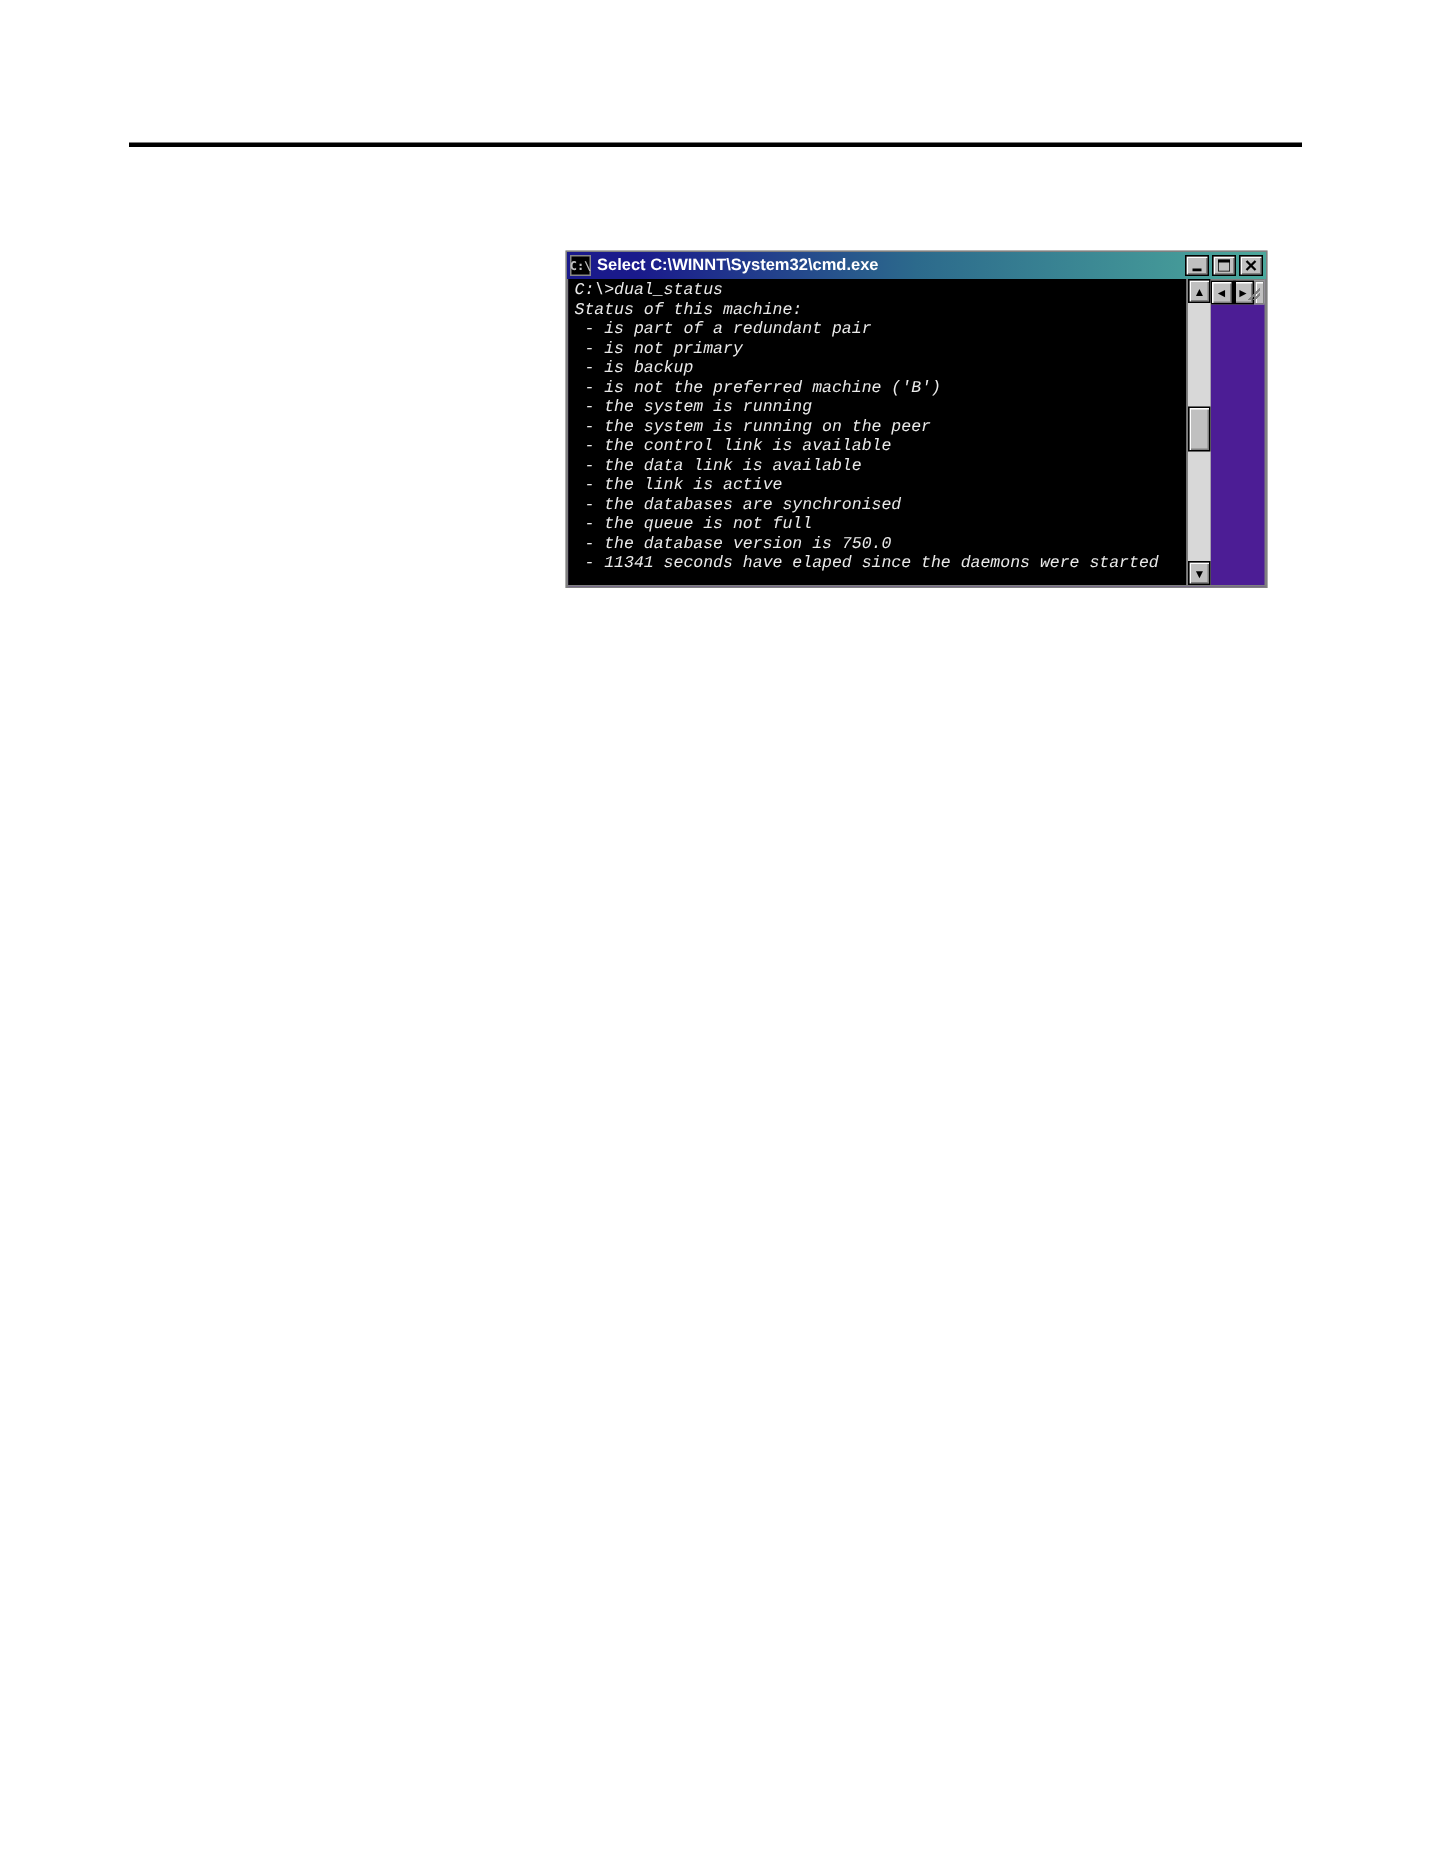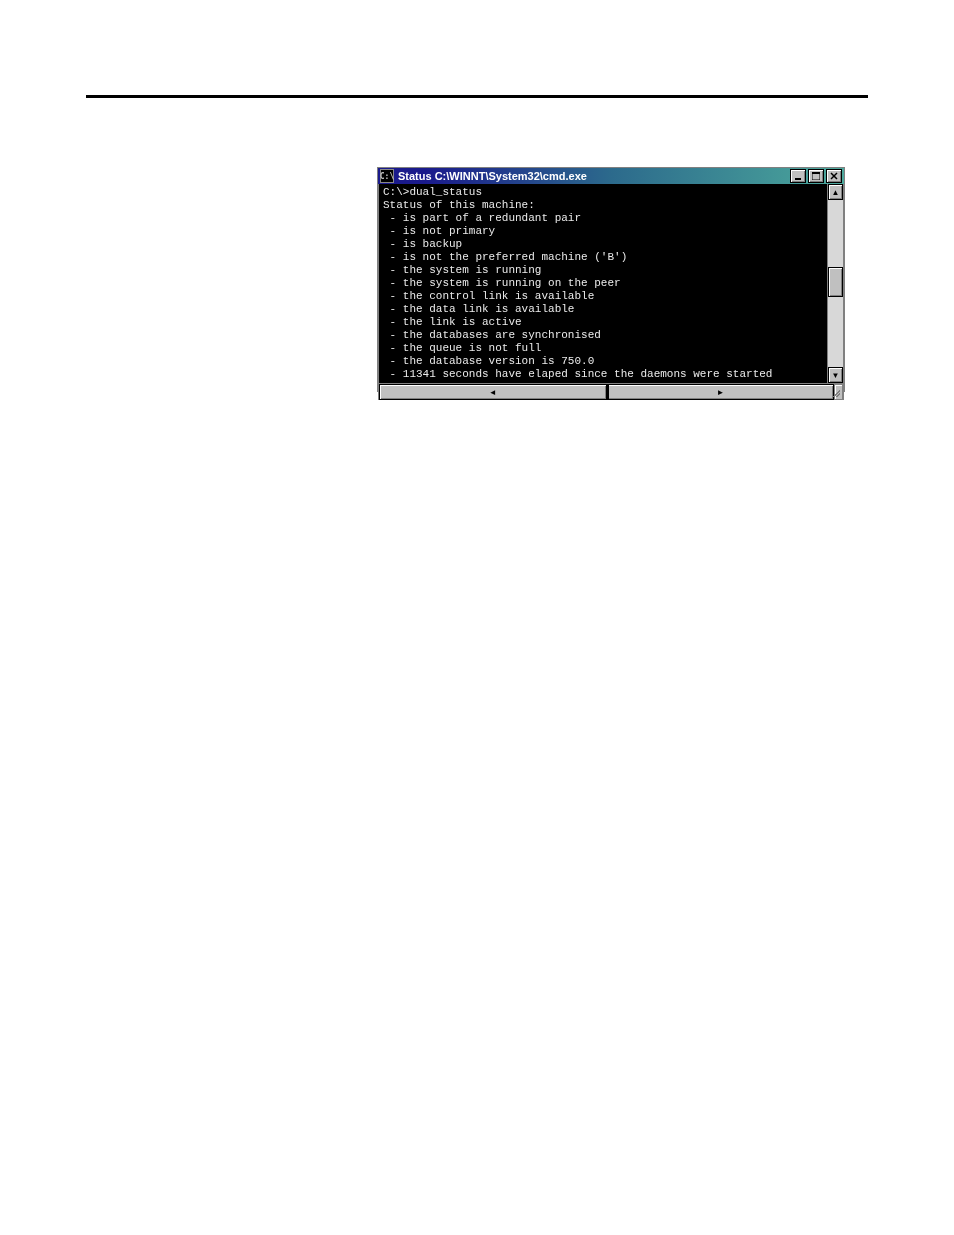--- a/index.html
+++ b/index.html
@@ -83,25 +83,26 @@
     font-family: "MS Sans Serif", sans-serif;
     font-size: 9px;
     font-weight: bold;
     color: #000;
     cursor: default;
   }
   .win-btn svg { display:block; }
   .client-area {
     flex: 1;
     display: flex;
-    flex-direction: column;
+    flex-direction: row;
     border: 1px solid #808080;
     border-top: none;
     background: #4c1d95;
     position: relative;
+    font-style: italic;
   }
   .content-wrap {
     flex: 1;
     display: flex;
     background: #000000;
     position: relative;
   }
   .console {
     flex: 1;
     background: #000000;
@@ -192,21 +193,21 @@
 <body>
 
 <div class="page">
   <div class="hr"></div>
 
   <div class="window">
     <div class="titlebar">
       <div class="sysicon">
         <span>C:\</span>
       </div>
-      <div class="title-text">Status C:\WINNT\System32\cmd.exe</div>
+      <div class="title-text">Select C:\WINNT\System32\cmd.exe</div>
       <div class="win-btns">
         <div class="win-btn">
           <svg width="8" height="8" viewBox="0 0 8 8">
               <rect x="1" y="6" width="6" height="2" fill="#000"></rect>
             </svg>
         </div>
         <div class="win-btn">
           <svg width="8" height="8" viewBox="0 0 8 8">
               <rect x="0" y="0" width="8" height="8" fill="none" stroke="#000" stroke-width="1"></rect>
               <rect x="0" y="0" width="8" height="2" fill="#000"></rect>

